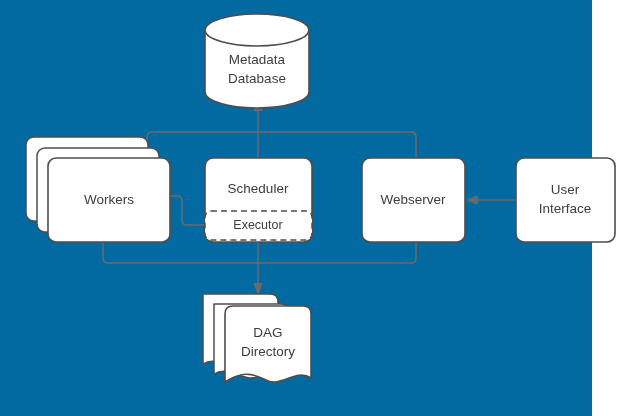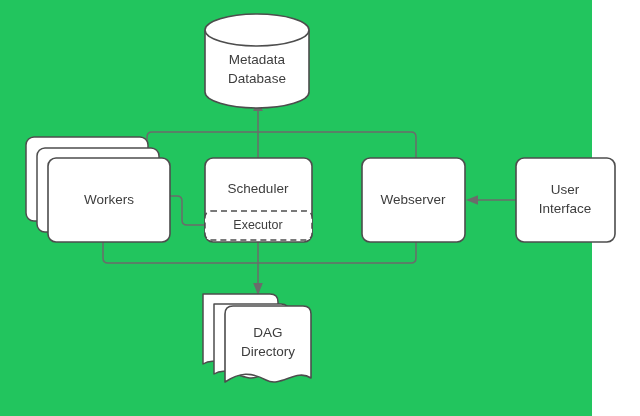--- a/index.html
+++ b/index.html
@@ -10,21 +10,21 @@
   body {
     width: 640px;
     height: 416px;
     overflow: hidden;
     font-family: "Liberation Sans", sans-serif;
   }
   #diagram-root {
     position: relative;
     width: 592px;
     height: 416px;
-    background: #22c55e;
+    background: #0369a1;
   }
   svg#diagram-svg {
     display: block;
     width: 640px;
     height: 416px;
   }
   .node-shape {
     fill: #ffffff;
     stroke: #4d4d4d;
     stroke-width: 1.6;

